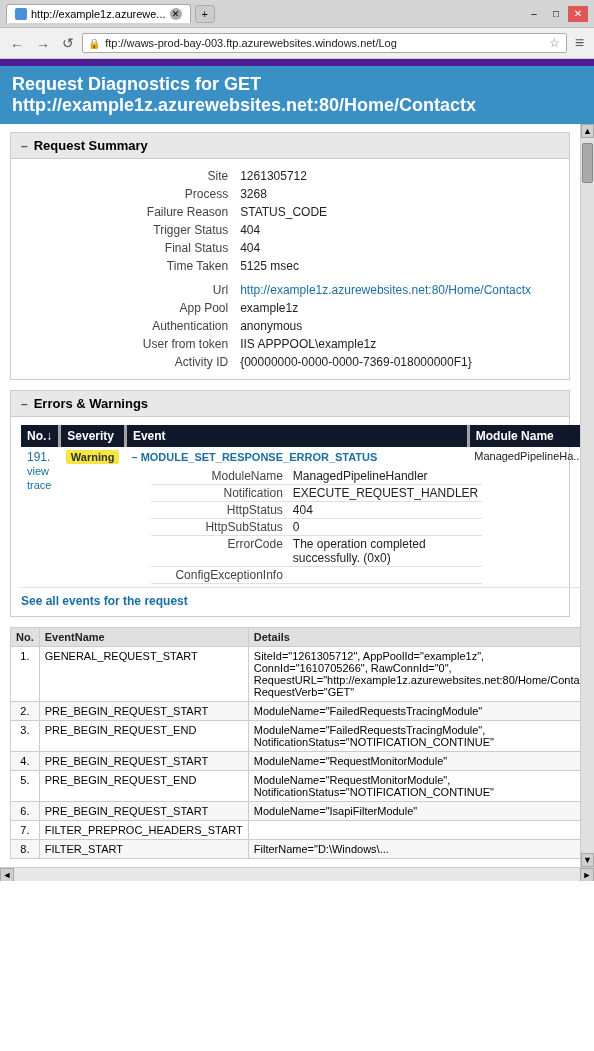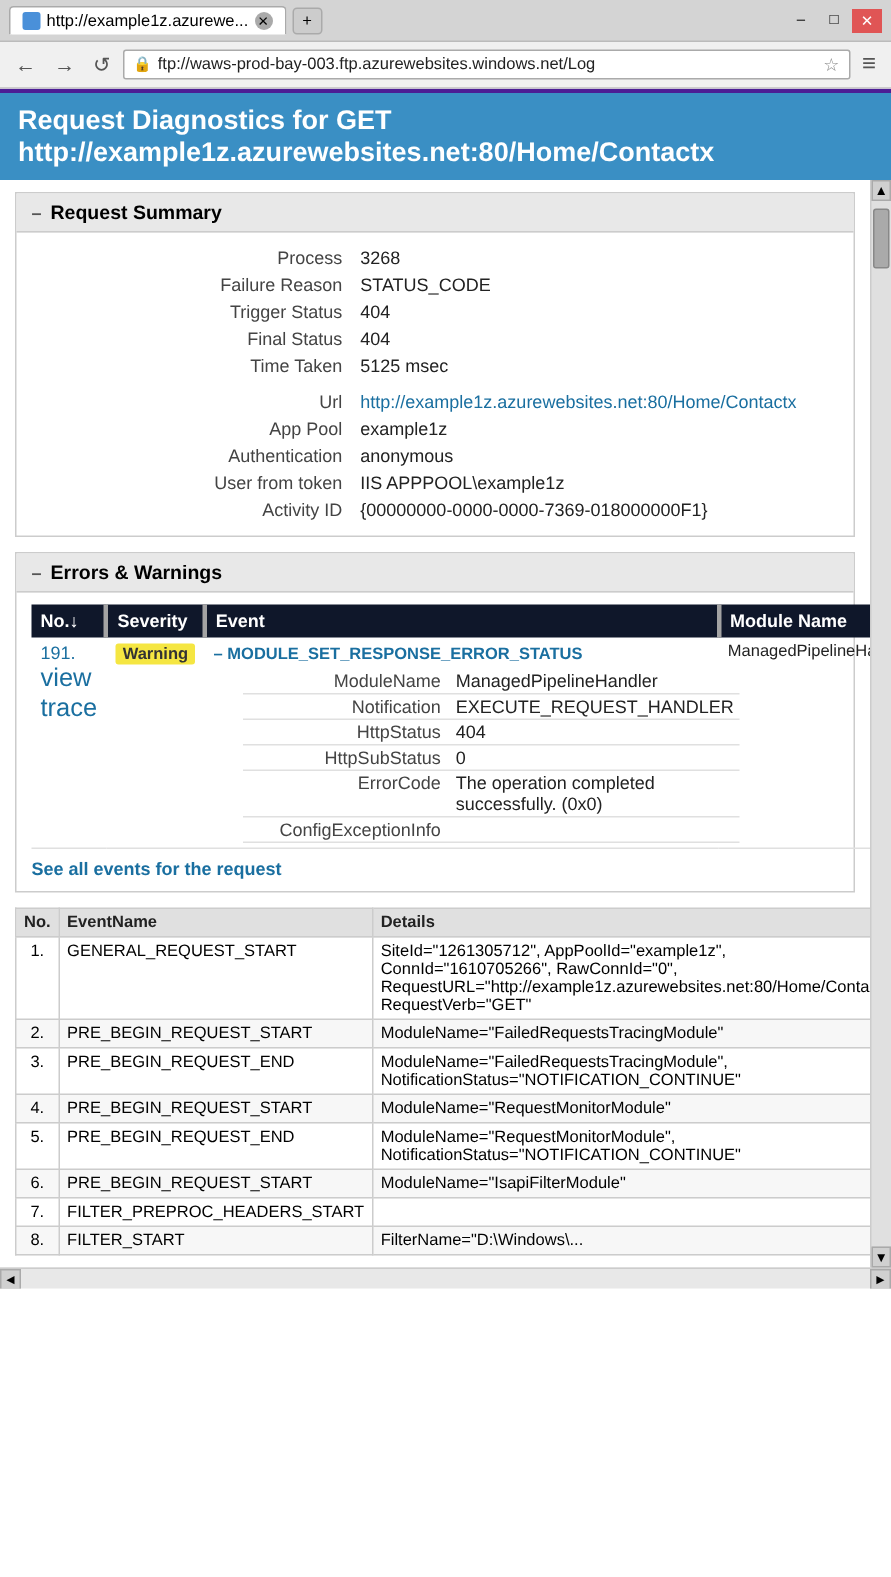--- a/index.html
+++ b/index.html
@@ -7,21 +7,21 @@
       font-family: Arial, sans-serif;
       font-size: 12px;
       background: #fff;
       width: 594px;
       overflow-x: hidden;
     }
 
     
     .browser-chrome {
       background: #e8e8e8;
-      border-bottom: 3px solid #4c1d95;
+      border-bottom: 7px solid #4c1d95;
     }
     .title-bar {
       background: #d4d4d4;
       display: flex;
       align-items: center;
       padding: 4px 6px;
       border-bottom: 1px solid #bbb;
     }
     .title-bar-tab {
       background: #fff;
@@ -244,21 +244,21 @@
       border-bottom: 1px solid #e0e0e0;
       vertical-align: top;
     }
     .ew-table .row-num {
       color: #1a6fa0;
       width: 30px;
     }
     .view-trace-link {
       color: #1a6fa0;
       text-decoration: none;
-      font-size: 17px;
+      font-size: 11px;
     }
     .warning-badge {
       background: #f5e642;
       color: #333;
       padding: 1px 5px;
       border-radius: 2px;
       font-size: 11px;
       font-weight: bold;
     }
     .event-name-link {
@@ -402,20 +402,24 @@
   <div class="main-content">
 
     <div class="section-box">
       <div class="section-header">
         <span class="collapse-icon">–</span>
         <span>Request Summary</span>
       </div>
       <div class="section-content">
         <table class="summary-table">
           <tbody>
+              <tr>
+            <td>Site</td>
+            <td>1261305712</td>
+          </tr>
           <tr>
             <td>Process</td>
             <td>3268</td>
           </tr>
           <tr>
             <td>Failure Reason</td>
             <td>STATUS_CODE</td>
           </tr>
           <tr>
             <td>Trigger Status</td>

